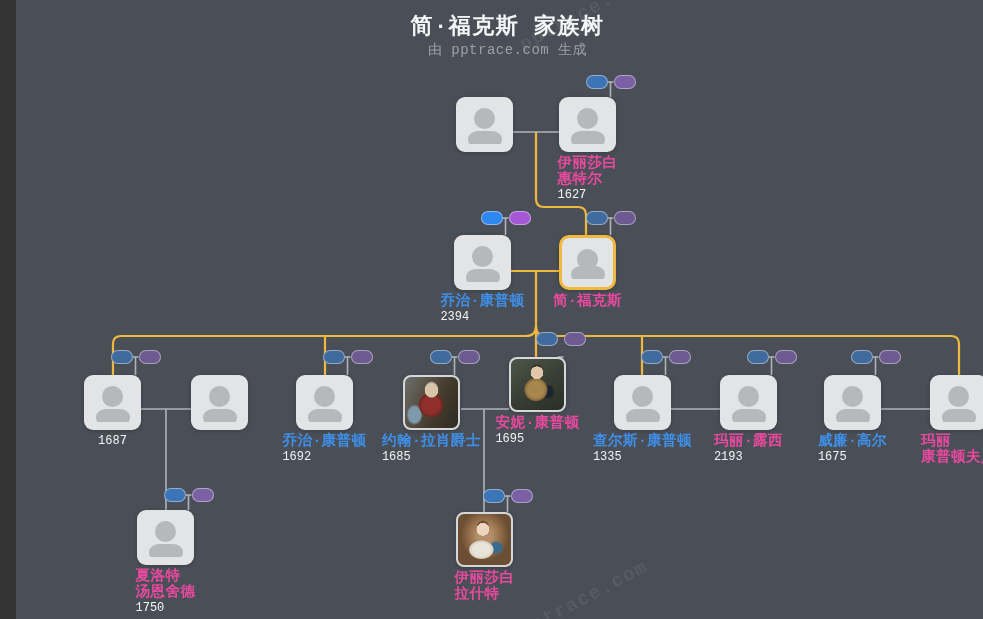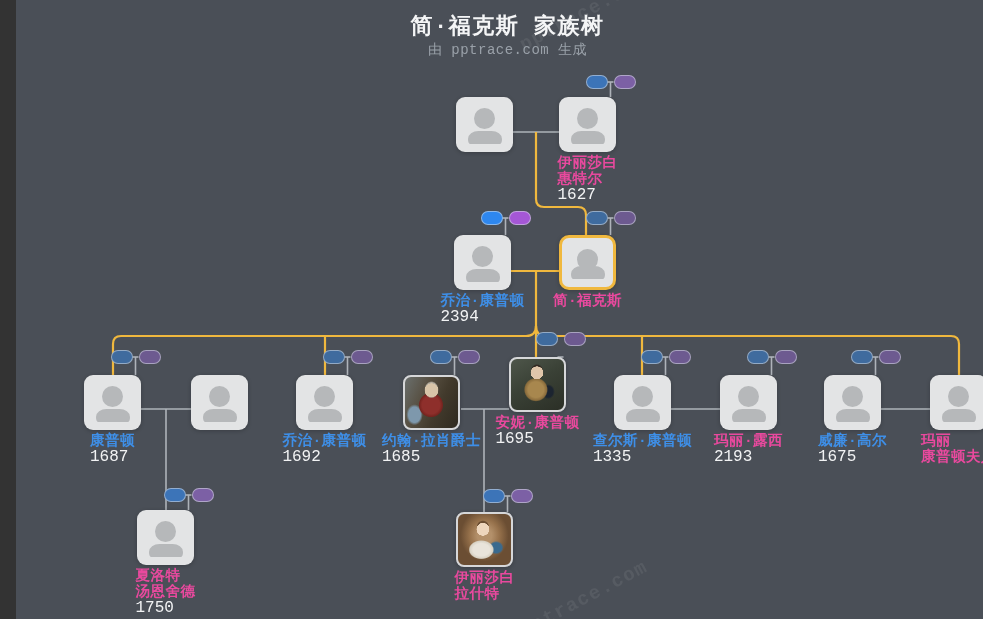--- a/index.html
+++ b/index.html
@@ -42,21 +42,21 @@
   .avatar::after{
     content:"";position:absolute;left:50%;bottom:8px;width:34px;height:13px;margin-left:-17px;
     border-radius:50% 50% 4px 4px / 100% 100% 8px 8px;background:var(--avatar,#b6b8ba);
   }
   .pills{position:absolute;left:26.5px;display:flex;gap:6px;z-index:3;}
   .pill{width:22px;height:14px;border-radius:7px;border:1.5px solid rgba(216,222,230,.55);box-sizing:border-box;cursor:pointer;}
   .label{position:absolute;top:58px;left:50%;transform:translateX(-50%);text-align:left;z-index:2;}
   .nm{display:block;white-space:nowrap;font-weight:700;font-size:14.5px;line-height:16px;letter-spacing:.5px;}
   .nm.male{color:var(--male,#3e8fe8);}
   .nm.female{color:var(--female,#e9499e);}
-  .yr{display:block;white-space:nowrap;color:var(--year,#f2f3f4);font-size:16px;line-height:17px;font-weight:400;}
+  .yr{display:block;white-space:nowrap;color:var(--year,#f2f3f4);font-size:12px;line-height:17px;font-weight:400;}
   .p-john{background:
     radial-gradient(circle 7px at 50% 26%, #d8c4a8 96%, rgba(0,0,0,0)),
     radial-gradient(ellipse 10px 12px at 50% 25%, #b4ada0 60%, rgba(0,0,0,0) 72%),
     radial-gradient(ellipse 16px 16px at 49% 55%, #8e2f2b 55%, #76241f 72%, rgba(0,0,0,0) 78%),
     radial-gradient(ellipse 11px 14px at 18% 74%, #7e98ac 55%, rgba(0,0,0,0) 75%),
     linear-gradient(115deg, #6a6f6d 0%, #574f41 35%, #423a2c 62%, #2f2a20 100%);}
   .p-anne{background:
     radial-gradient(circle 6.5px at 49% 27%, #e0c6aa 96%, rgba(0,0,0,0)),
     radial-gradient(ellipse 9px 10px at 49% 24%, #332a22 60%, rgba(0,0,0,0) 72%),
     radial-gradient(ellipse 15px 15px at 47% 60%, #a8874e 52%, #8a6c3c 72%, rgba(0,0,0,0) 80%),
@@ -164,21 +164,20 @@
       </div>
       <div class="node" style="left: 68px; top: 375px;">
         <div class="card">
           <span class="avatar"></span>
         </div>
         <div class="pills" style="top: -25px;">
           <span class="pill" style="background: rgb(63, 107, 158);"></span>
           <span class="pill" style="background: rgb(109, 90, 144);"></span>
         </div>
         <div class="label">
-          <span class="nm male">康普顿</span>
           <span class="yr">1687</span>
         </div>
       </div>
       <div class="node" style="left: 175px; top: 375px;">
         <div class="card">
           <span class="avatar"></span>
         </div>
       </div>
       <div class="node" style="left: 280px; top: 375px;">
         <div class="card">

